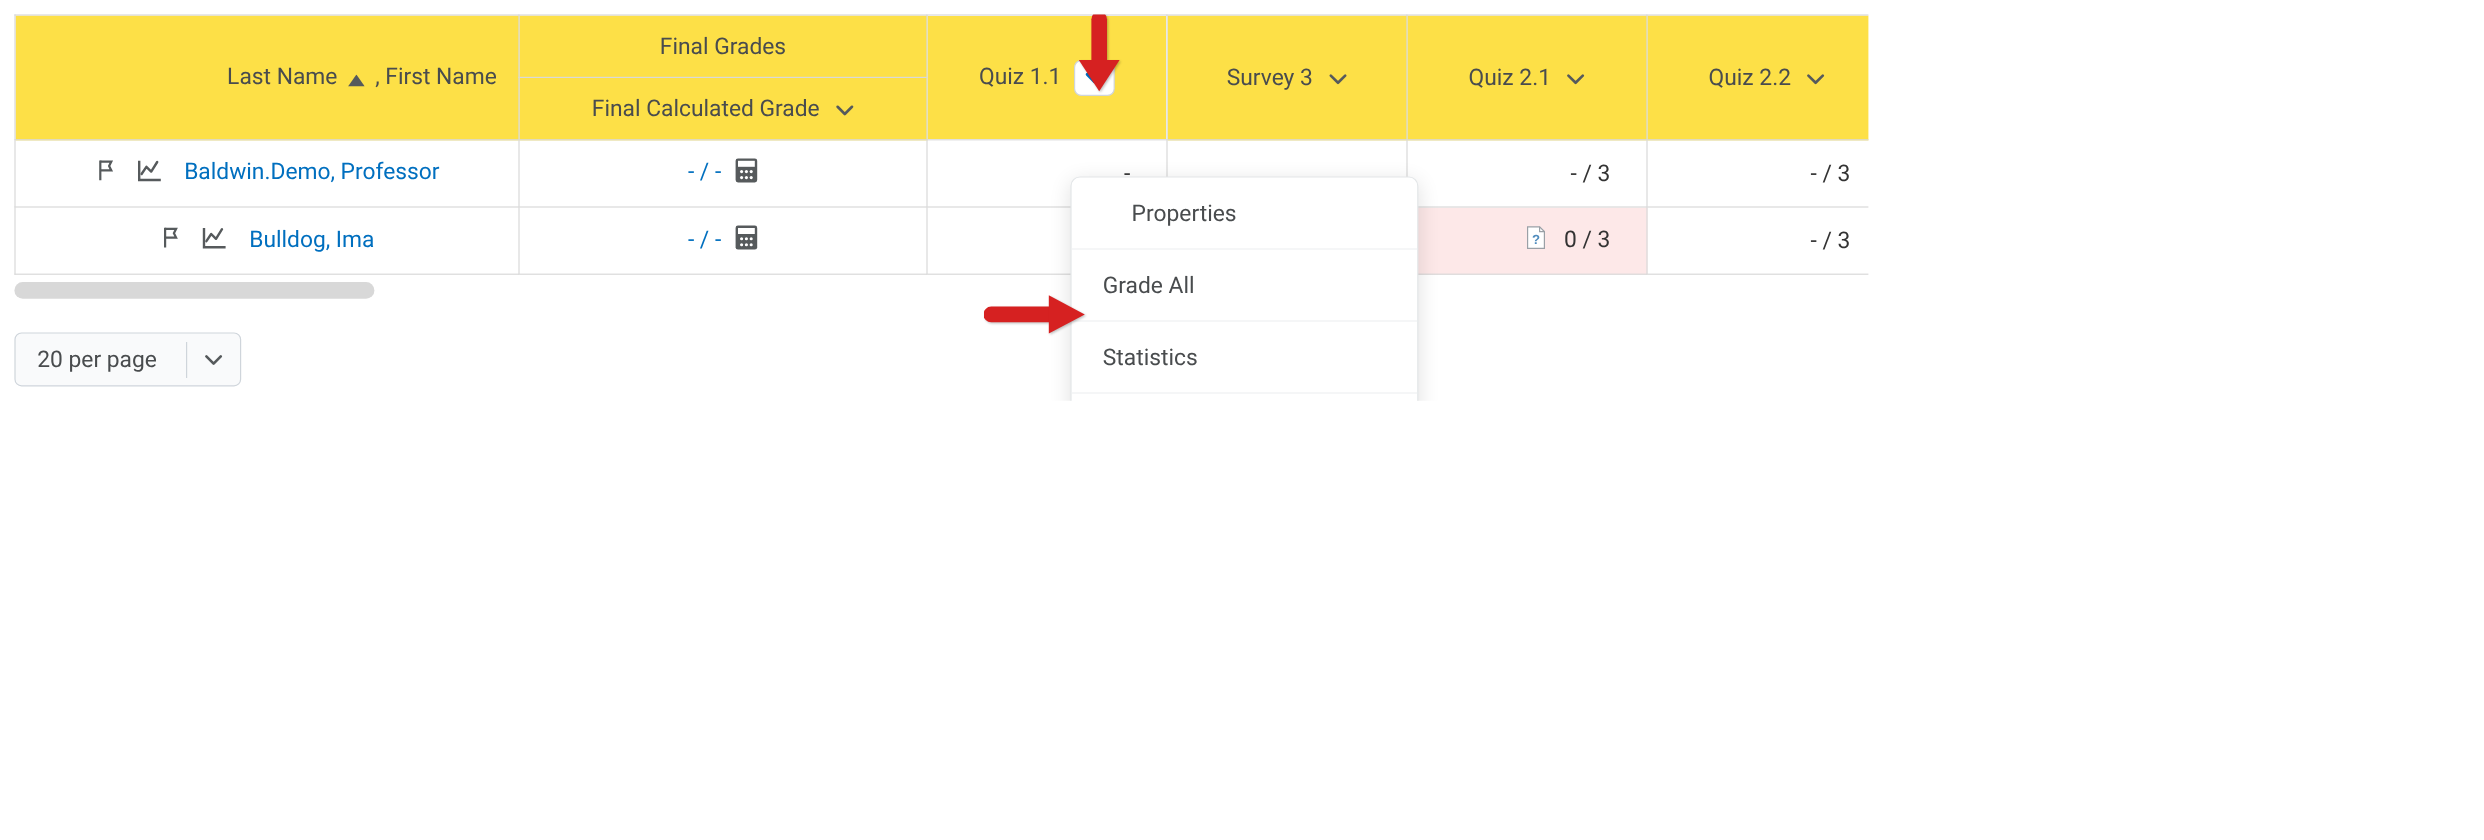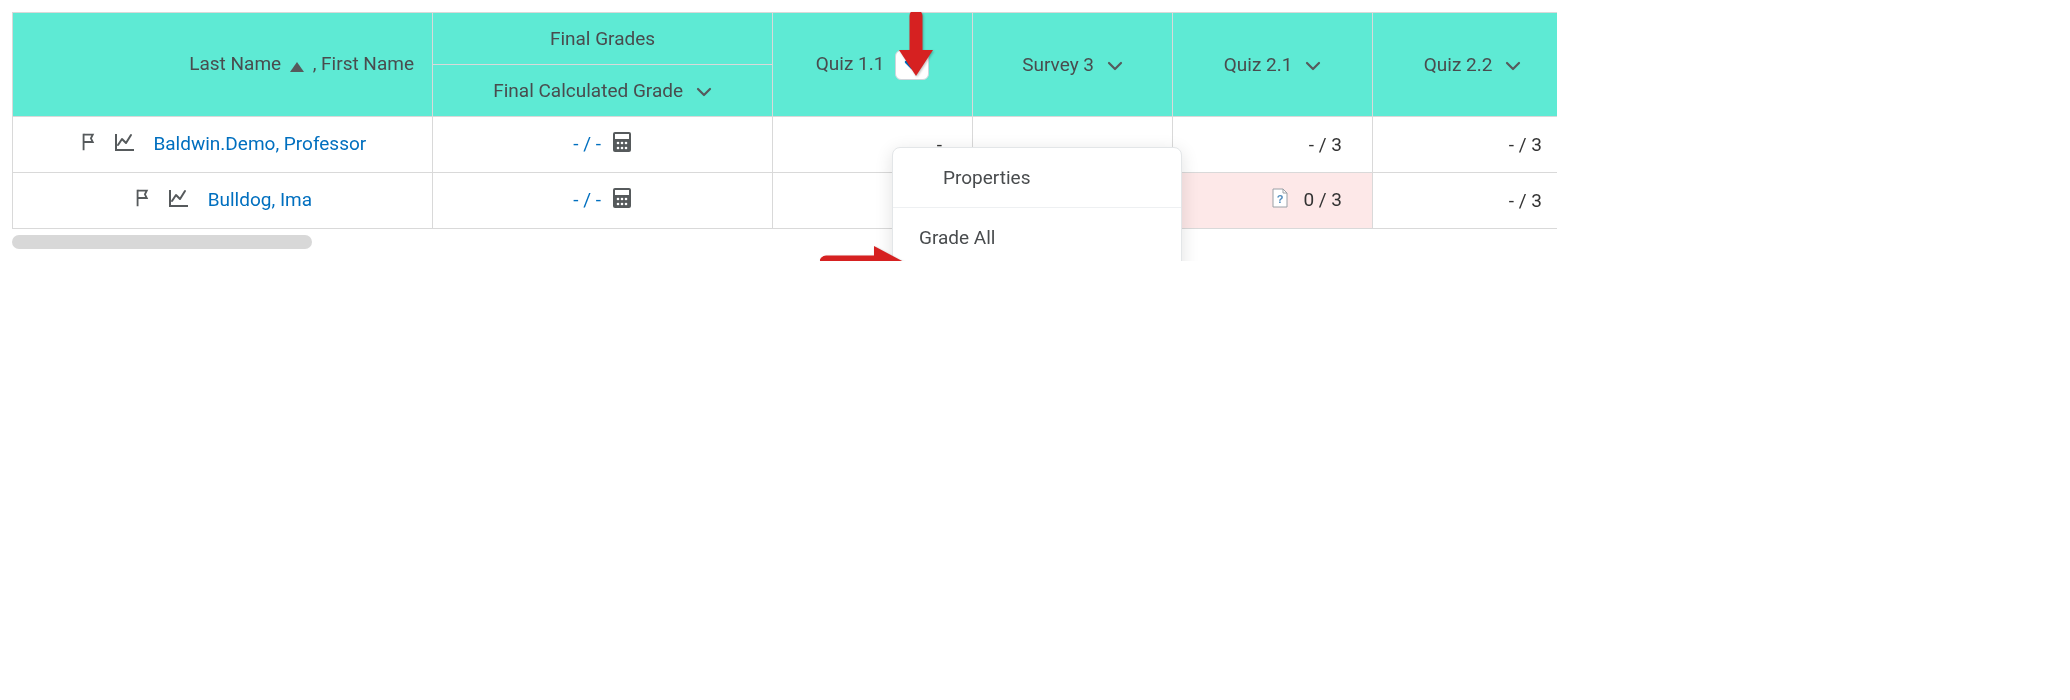--- a/index.html
+++ b/index.html
@@ -18,21 +18,21 @@
     table-layout: fixed;
   }
   th, td {
     border: 1px solid #d9d9d9;
     padding: 14px 18px;
     text-align: center;
     vertical-align: middle;
     white-space: nowrap;
   }
   thead th {
-    background: #5eead4;
+    background: #fde047;
     font-weight: 400;
     color: #494c4e;
     text-align: center;
   }
   .col-name { width: 420px; }
   .col-final { width: 340px; }
   .col-quiz11 { width: 200px; }
   .col-survey1 { width: 200px; }
   .col-quiz21 { width: 200px; }
   .col-quiz22 { width: 200px; }
@@ -308,20 +308,30 @@
       </td>
       <td class="num-cell"><span>- / 3</span></td>
     </tr>
   </tbody>
 </table>
 
 <div class="scroll-track">
   <div class="scroll-thumb"></div>
 </div>
 
+<div class="pager">
+  <div class="pager-box">
+    <div class="pager-label">20 per page</div>
+    <div class="pager-btn">
+      <svg width="16" height="10" viewBox="0 0 16 10">
+            <polyline points="2,2 8,8 14,2" fill="none" stroke="#565a5c" stroke-width="2.2" stroke-linecap="round" stroke-linejoin="round"></polyline>
+          </svg>
+    </div>
+  </div>
+</div>
 
 <div class="dropdown" style="left:880px; top:135px;">
   <div class="item">Properties</div>
   <div class="item">Grade All</div>
   <div class="item">Statistics</div>
   <div class="item">Event Log</div>
 </div>
 
 <div class="arrow" style="left:879px; top:0px;">
   <svg width="50" height="68" viewBox="0 0 50 68">

